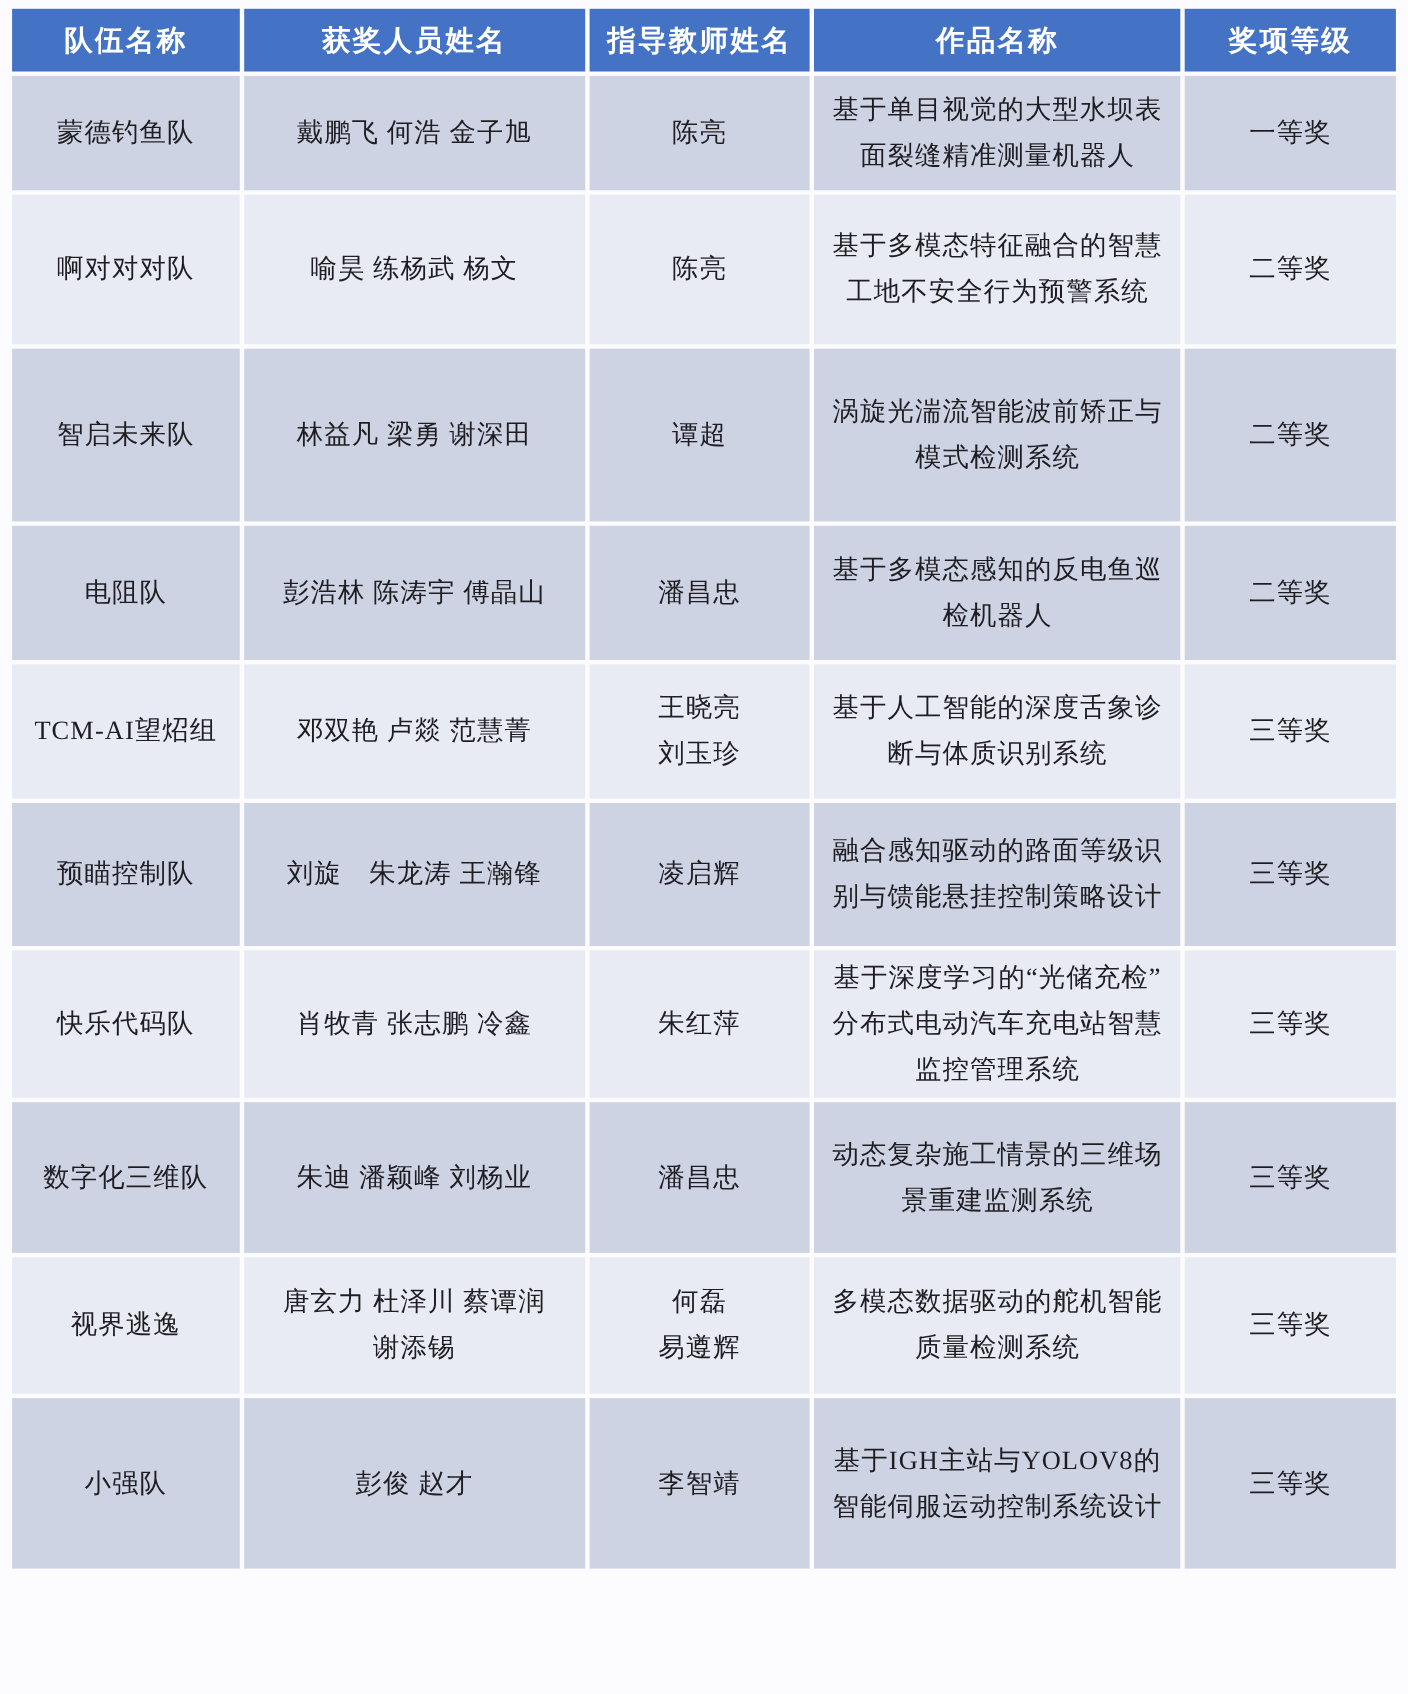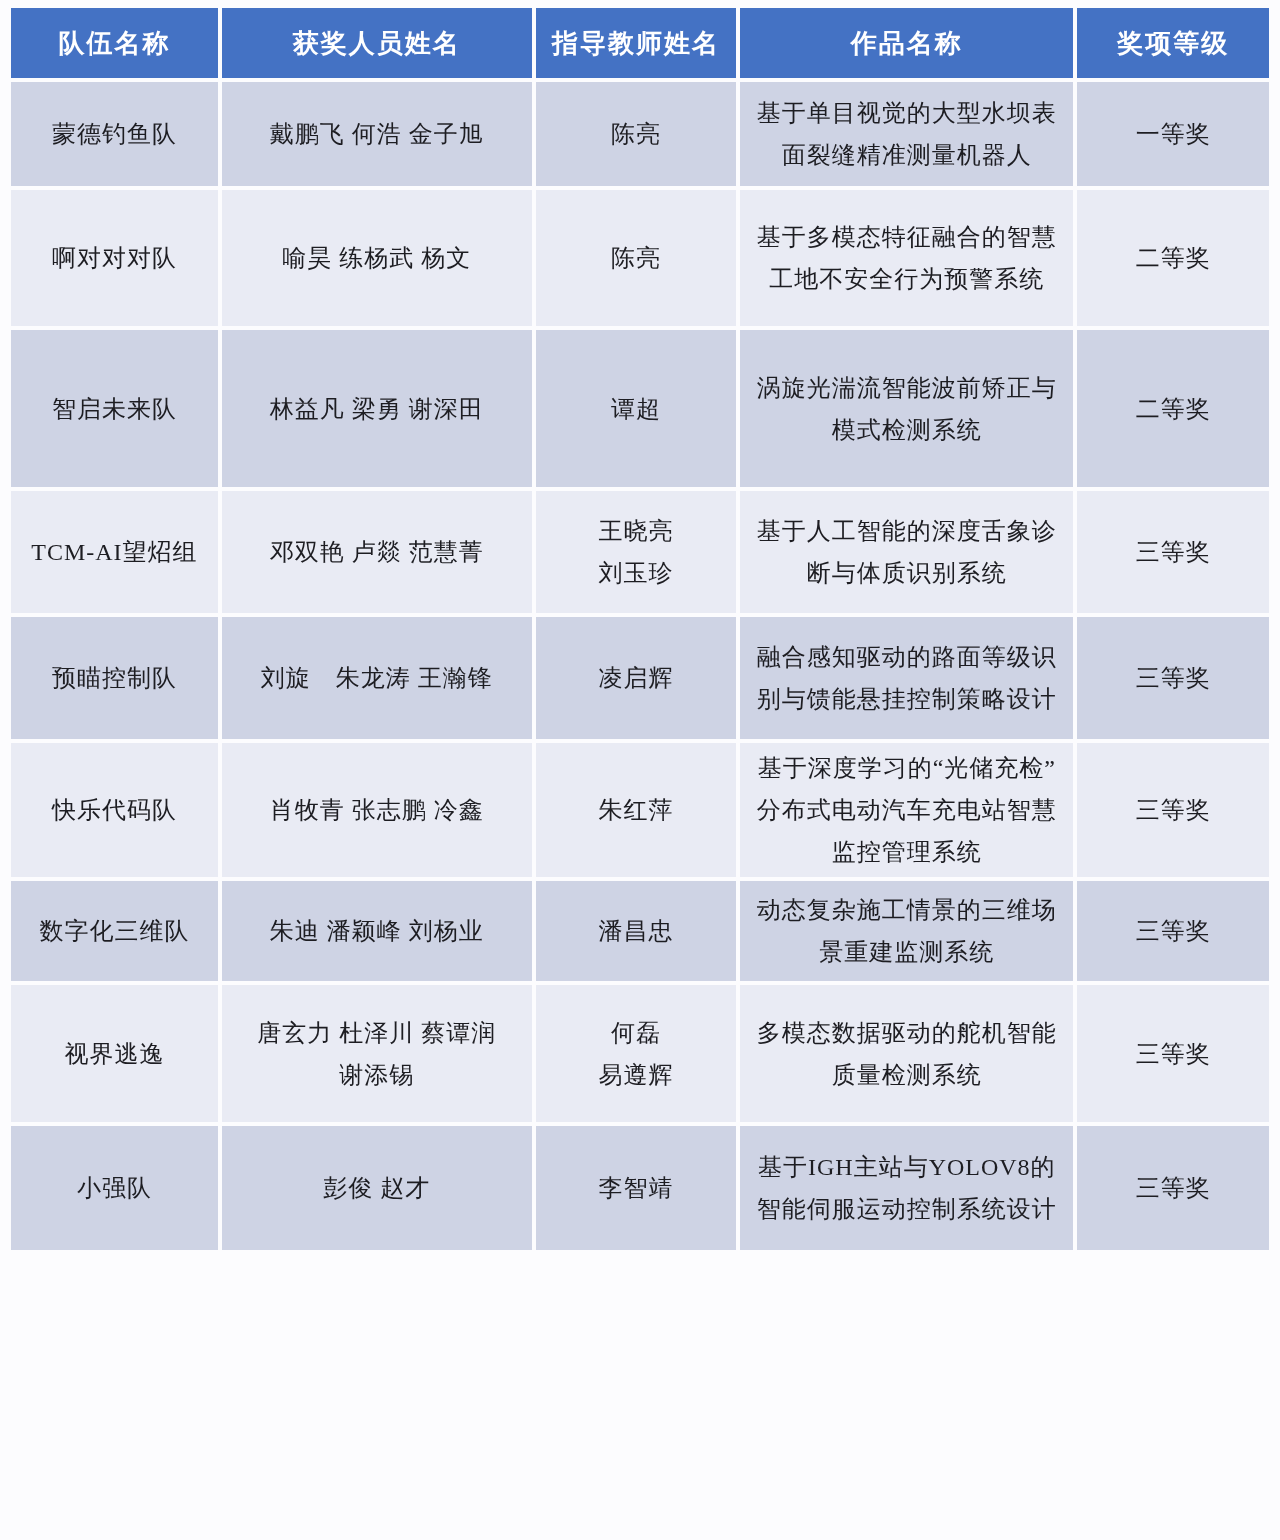--- a/index.html
+++ b/index.html
@@ -21,21 +21,21 @@
   col.c-members{width:307px;}
   col.c-teacher{width:199px;}
   col.c-work{width:330px;}
   col.c-award{width:190px;}
 
   th{
     background:#4472c4;
     color:#ffffff;
     font-size:26px;
     font-weight:bold;
-    height:70px;
+    height:57px;
     letter-spacing:2px;
     text-align:center;
     vertical-align:middle;
     padding:0 4px;
   }
   td{
     font-size:24px;
     color:#1d1d22;
     text-align:center;
     vertical-align:middle;
@@ -94,20 +94,27 @@
       <td>基于多模态特征融合的智慧工地不安全行为预警系统</td>
       <td>二等奖</td>
     </tr>
     <tr class="band-dark">
       <td>智启未来队</td>
       <td>林益凡 梁勇 谢深田</td>
       <td>谭超</td>
       <td>涡旋光湍流智能波前矫正与模式检测系统</td>
       <td>二等奖</td>
     </tr>
+    <tr class="band-dark">
+      <td>电阻队</td>
+      <td>彭浩林 陈涛宇 傅晶山</td>
+      <td>潘昌忠</td>
+      <td>基于多模态感知的反电鱼巡检机器人</td>
+      <td>二等奖</td>
+    </tr>
     <tr class="band-light">
       <td>TCM-AI望炤组</td>
       <td>邓双艳 卢燚 范慧菁</td>
       <td>王晓亮
 刘玉珍</td>
       <td>基于人工智能的深度舌象诊断与体质识别系统</td>
       <td>三等奖</td>
     </tr>
     <tr class="band-dark">
       <td>预瞄控制队</td>

